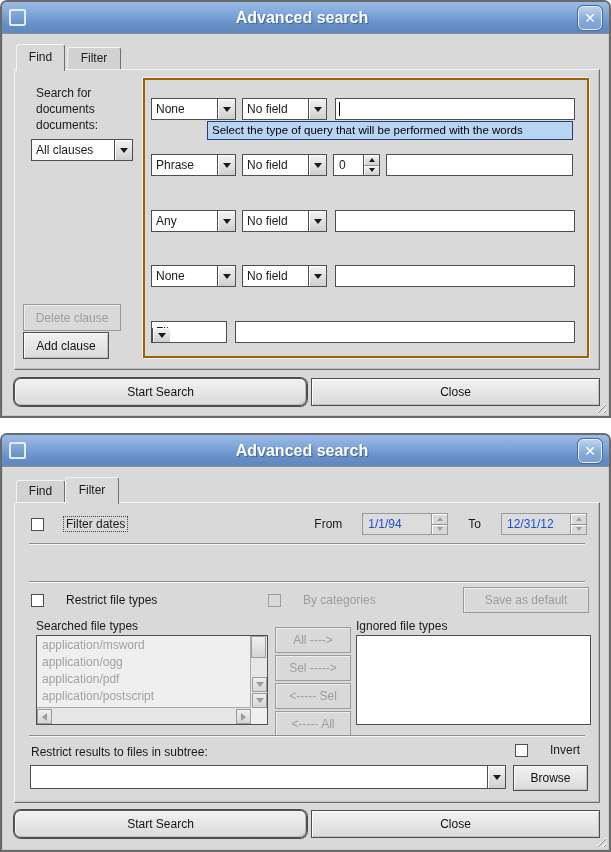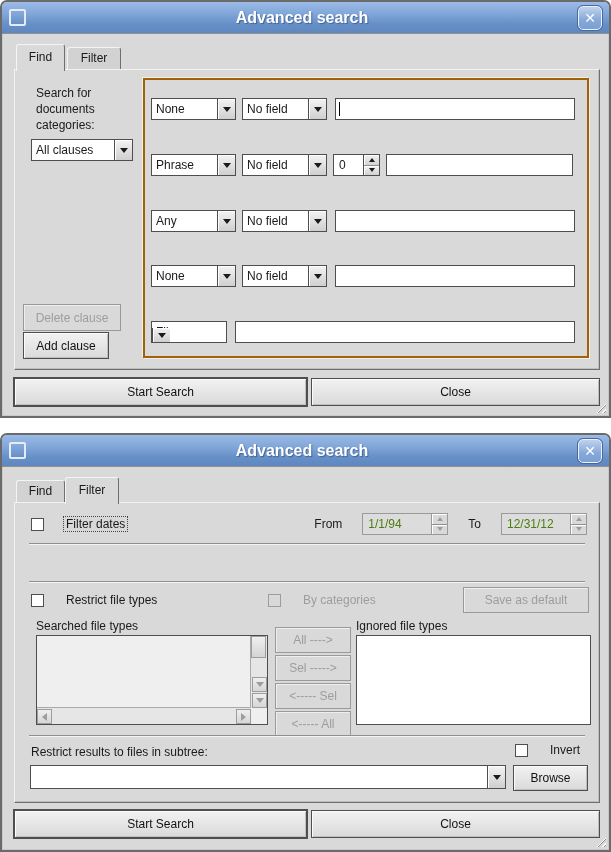--- a/index.html
+++ b/index.html
@@ -26,37 +26,37 @@
   .tab.inactive{top:45px;height:22px;line-height:20px;z-index:1;background:#d2d2d2;
        border-radius:3px 3px 0 0;}
   .panel{position:absolute;left:12px;width:584px;height:299px;background:#d9d9d9;z-index:2;
        border:1px solid;border-color:#f2f2f2 #6f6f6f #6f6f6f #f2f2f2;
        box-shadow:inset -1px -1px 0 #bdbdbd;}
   
   .sunken{background:#fff;border:1px solid #4e4e4e;}
   .btn{background:linear-gradient(#f2f2f2,#dadada);border:1px solid #4e4e4e;
        box-shadow:inset 1px 1px 0 #fbfbfb, inset -1px -1px 0 #bfbfbf;
        display:flex;align-items:center;justify-content:center;font-size:12px;color:#111;}
-  .btn.default{box-shadow:0 0 0 1px #4e4e4e, inset 1px 1px 0 #fbfbfb, inset -1px -1px 0 #bfbfbf;}
+  .btn.default{box-shadow:0 0 0 1px #4e4e4e, inset 1px 1px 0 #fbfbfb, inset -1px -1px 0 #bfbfbf;border-radius:7px;}
   .btn.disabled{color:#9d9d9d;border-color:#9a9a9a;background:#d9d9d9;box-shadow:inset 1px 1px 0 #eee;}
   .combo{display:flex;background:#fff;border:1px solid #4e4e4e;height:22px;box-sizing:border-box;}
   .combo .ctext{flex:1;padding:3px 4px 0 4px;white-space:nowrap;overflow:hidden;}
   .combo .cbtn{width:17px;background:linear-gradient(#f3f3f3,#cfcfcf);border-left:1px solid #4e4e4e;
        box-shadow:inset 1px 1px 0 #fff;display:flex;align-items:center;justify-content:center;}
   .tri-d{width:0;height:0;border:4px solid transparent;border-top:5px solid #1a1a1a;margin-top:5px;}
   .tri-u3{width:0;height:0;border:3px solid transparent;border-bottom:4px solid #1a1a1a;margin-bottom:2px;}
   .tri-d3{width:0;height:0;border:3px solid transparent;border-top:4px solid #1a1a1a;margin-top:2px;}
   .dis .tri-u3{border-bottom-color:#9d9d9d;}.dis .tri-d3{border-top-color:#9d9d9d;}
   .spin{display:flex;height:22px;box-sizing:border-box;background:#fff;border:1px solid #4e4e4e;}
   .spin .sval{flex:1;padding:3px 4px 0 5px;white-space:nowrap;overflow:hidden;}
   .spin .sarrows{width:15px;display:flex;flex-direction:column;border-left:1px solid #4e4e4e;}
   .spin .sarrows>div{flex:1;background:linear-gradient(#f2f2f2,#d2d2d2);
        display:flex;align-items:center;justify-content:center;box-shadow:inset 1px 1px 0 #fff;}
   .spin .sarrows>div:first-child{border-bottom:1px solid #8f8f8f;}
-  .spin.dis{background:#dcdcdc;border-color:#9a9a9a;color:#4d7c0f;}
+  .spin.dis{background:#dcdcdc;border-color:#9a9a9a;color:#1d4ed8;}
   .spin.dis .sarrows{border-left-color:#9a9a9a;}
   .spin.dis .sarrows>div{background:#d9d9d9;}
   .field{background:#fff;border:1px solid #4e4e4e;height:22px;box-sizing:border-box;position:relative;}
   .caret{position:absolute;left:3px;top:3px;width:1px;height:14px;background:#000;}
   .cb{width:13px;height:13px;background:#fff;border:1px solid #4e4e4e;flex:0 0 auto;box-sizing:border-box;}
   .cb.dis{border-color:#9d9d9d;background:#d9d9d9;}
   .cbrow{display:flex;align-items:center;gap:20px;}
   .cblabel{padding:0 2px;}
   .focus-dotted{outline:1px dotted #444;}
   .dis-text{color:#9d9d9d;}
@@ -97,21 +97,21 @@
   <div class="tab active" style="left:14px;width:47px;">
     <span>Find</span></div>
   <div class="tab inactive" style="left:65px;width:52px;">
     <span>Filter</span></div>
 
   <div class="panel" style="top:67px;">
 
     <div class="abs lbl" style="left:21px;top:15px;line-height:16px;">
       <div>Search for</div>
       <div>documents</div>
-      <div>categories:</div>
+      <div>documents:</div>
     </div>
     <div class="combo abs" style="left:16px;top:69px;width:102px;">
       <div class="ctext">All clauses</div>
       <div class="cbtn">
           <div class="tri-d"></div>
         </div>
     </div>
 
     <div class="groupframe" style="left:128px;top:8px;width:442px;height:276px;">
 
@@ -204,20 +204,22 @@
     </div>
 
     <div class="btn disabled abs" style="left:8px;top:234px;width:96px;height:25px;text-align:right;">
       <span>Delete clause</span>
       </div>
     <div class="btn abs" style="left:8px;top:262px;width:84px;height:25px;">
       <span>Add clause</span>
       </div>
   </div>
 
+  <div class="tooltip" style="left:205px;top:119px;width:356px;">
+    <span>Select the type of query that will be performed with the words</span></div>
 
   <div class="btn default abs" style="left:12px;top:376px;width:291px;height:26px;">
     <span>Start Search</span>
     </div>
   <div class="btn abs" style="left:309px;top:376px;width:287px;height:26px;">
     <span>Close</span>
     </div>
   <div class="grip"></div>
 </div>
 
@@ -276,20 +278,27 @@
     <div class="abs cbrow dis-text" style="left:253px;top:90px;">
       <span class="cb dis"></span>
       <span class="cblabel">By categories</span>
     </div>
     <div class="btn disabled abs" style="right:10px;top:84px;width:124px;height:24px;">
       <span>Save as default</span>
       </div>
 
     <div class="abs lbl" style="left:21px;top:116px;">Searched file types</div>
     <div class="listbox" style="left:21px;top:132px;width:232px;height:90px;">
+      <div class="items">
+        <div class="item">application/msword</div>
+        <div class="item">application/ogg</div>
+        <div class="item">application/pdf</div>
+        <div class="item">application/postscript</div>
+        <div class="item">application/vnd.ms-excel</div>
+      </div>
       <div class="sb-v">
         <div class="sb-thumb" style="left:0;top:0;width:15px;height:22px;"></div>
         <div class="sb-btn" style="right:0;bottom:16px;">
             <div class="tri-dn"></div>
           </div>
         <div class="sb-btn" style="right:0;bottom:0;">
             <div class="tri-dn"></div>
           </div>
       </div>
       <div class="sb-h">

